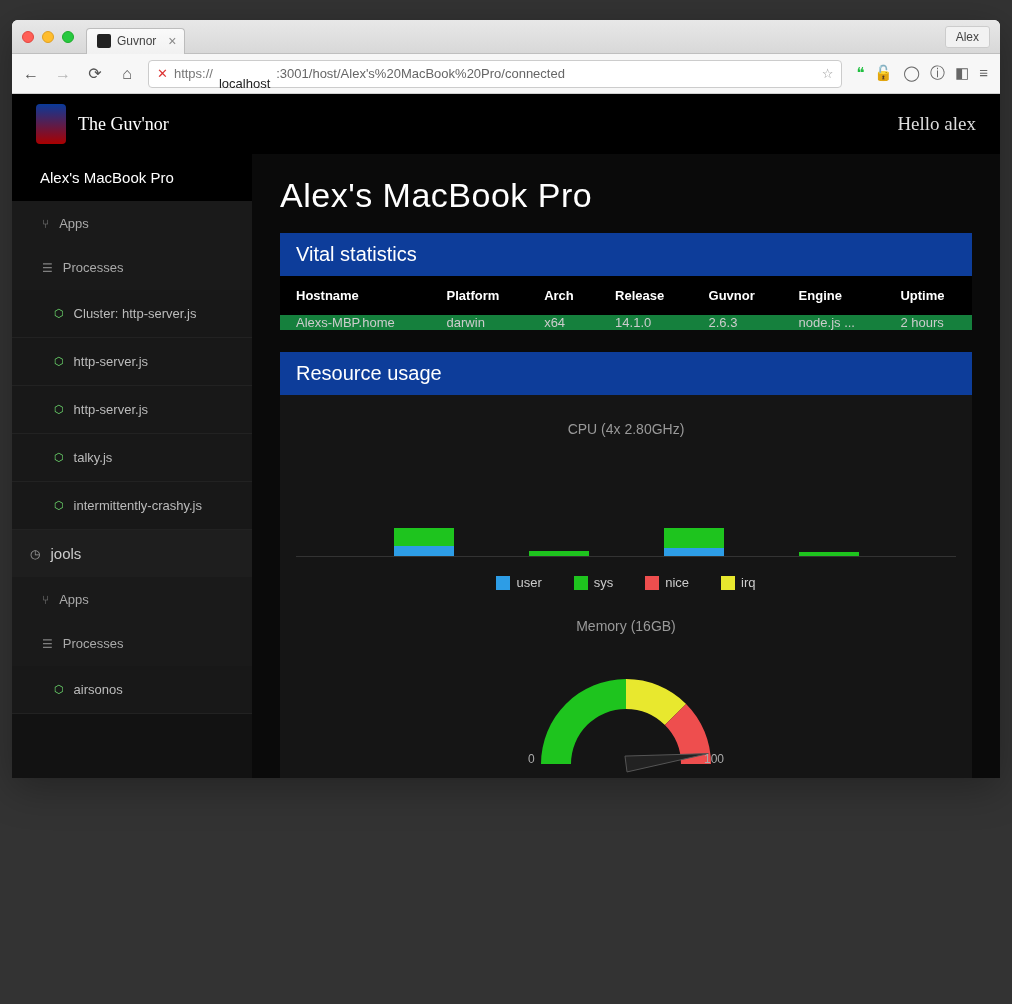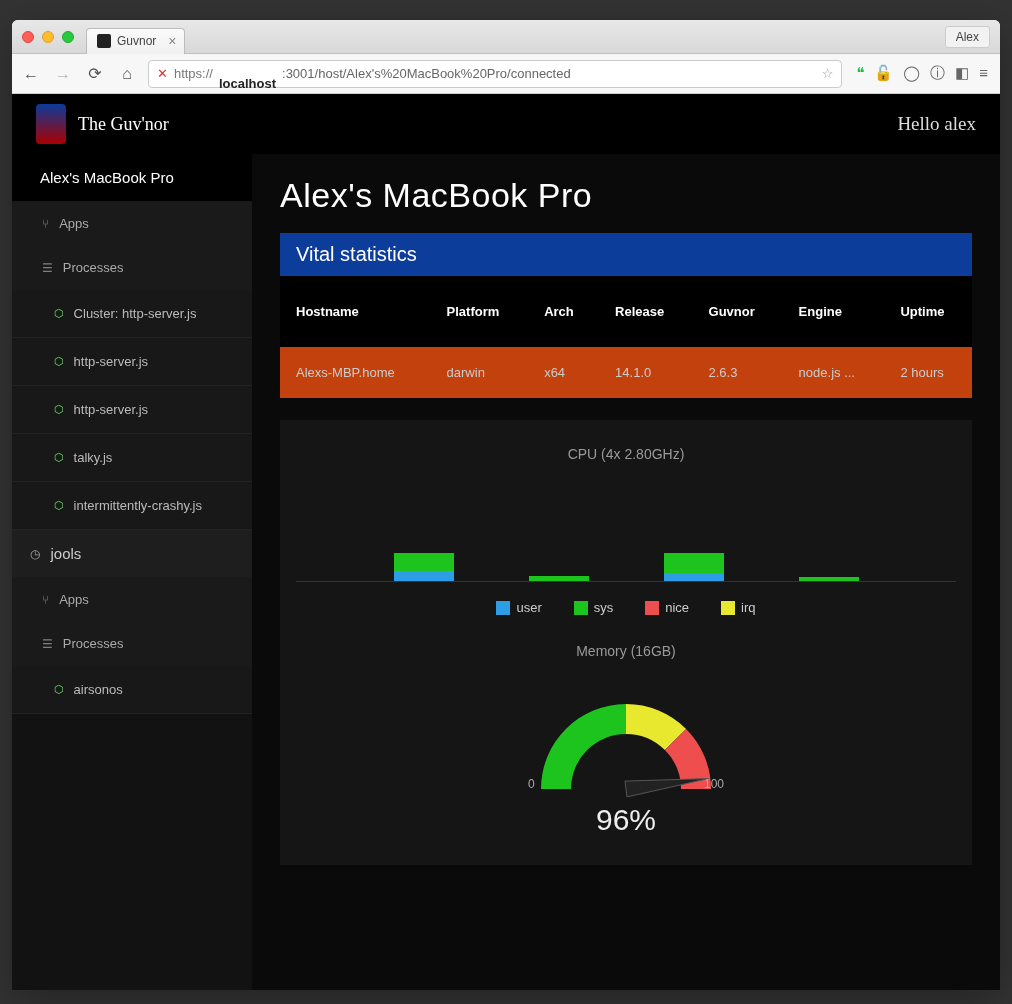--- a/index.html
+++ b/index.html
@@ -1,36 +1,36 @@
 <!DOCTYPE html>
 <html><head>
 <meta charset="utf-8">
 <style>
   * { box-sizing: border-box; margin: 0; padding: 0; }
   body { font-family: -apple-system, "Helvetica Neue", Arial, sans-serif; background: #333; width: 1012px; height: 1004px; overflow: hidden; }
 
   
-  .browser-window { background: #fff; border-radius: 6px 6px 0 0; box-shadow: 0 10px 40px rgba(0,0,0,0.3); margin: 20px 12px 0 12px; height: 970px; display: flex; flex-direction: column; overflow: hidden;}
+  .browser-window { background: #fff; border-radius: 6px 6px 0 0; box-shadow: 0 10px 40px rgba(0,0,0,0.3); margin: 20px 12px 0 12px; height: 758px; display: flex; flex-direction: column; overflow: hidden;}
   .titlebar { height: 34px; background: linear-gradient(#e8e8e8,#d8d8d8); display: flex; align-items: center; padding: 0 10px; border-bottom: 1px solid #bfbfbf;}
   .traffic { display: flex; gap: 8px; margin-right: 12px;}
   .dot { width: 12px; height: 12px; border-radius: 50%; }
   .dot.red { background: #ff5f57; border:1px solid #e14640;}
   .dot.yellow { background: #ffbd2e; border:1px solid #dfa023;}
   .dot.green { background: #28c940; border:1px solid #1dad2b;}
   .tab { background: linear-gradient(#fafafa,#f1f1f1); height: 26px; padding: 0 28px 0 10px; border: 1px solid #bcbcbc; border-bottom: none; border-radius: 4px 4px 0 0; display:flex; align-items:center; font-size:12px; color:#444; margin-top:8px; position:relative;}
   .tab .favicon { width:14px; height:14px; background:#222; border-radius:2px; margin-right:6px; }
   .tab .close { position:absolute; right:8px; font-size:14px; color:#888; }
   .user-badge { margin-left:auto; background:#f2f2f2; border:1px solid #ccc; border-radius:3px; padding:3px 10px; font-size:12px; color:#444;}
 
   .toolbar { height: 40px; background: #f7f7f7; border-bottom:1px solid #d0d0d0; display:flex; align-items:center; padding:0 8px; gap:10px;}
   .tb-btn { width:22px; height:22px; display:flex; align-items:center; justify-content:center; color:#555; font-size:16px; cursor:default;}
   .urlbar { flex:1; height:28px; border:1px solid #ccc; border-radius:4px; background:#fff; display:flex; align-items:center; padding:0 8px; font-size:13px; color:#333; gap:6px;}
   .urlbar .warn { color:#d33; font-size:13px;}
   .urlbar .proto { color:#777;}
-  .urlbar .host { color:#222; font-weight:700;margin-top:19px;}
+  .urlbar .host { color:#222; font-weight:400;margin-top:19px;}
   .urlbar .rest { color:#666;}
   .urlbar .star { margin-left:auto; color:#999;}
   .ext-icons { display:flex; gap:10px; padding:0 4px; color:#666;}
   .ext-icons span { font-size:15px;}
 
   
   .app { flex:1; background:#0a0a0a; color:#ddd; display:flex; flex-direction:column; overflow:hidden;}
   .app-header { height:60px; background:#000; display:flex; align-items:center; padding:0 24px;font-family:Liberation Serif, serif; }
   .brand { display:flex; align-items:center; gap:12px;}
   .brand-logo { width:30px; height:40px; background:linear-gradient(#0a3a9a,#a00); border-radius:4px; position:relative;}
@@ -48,22 +48,22 @@
   .sb-item.deep span.txt { color:#bbb;}
   .sb-item .icon { font-size:12px; opacity:0.7;}
   .hex { display:inline-block; font-size:11px;}
 
   .main { flex:1; padding:22px 28px; overflow:auto;}
   .page-title { font-size:34px; font-weight:300; color:#fff; margin-bottom:18px; letter-spacing:0.5px;}
   .panel { margin-bottom:22px;}
   .panel-head { background:#0d3d9a; color:#fff; font-size:20px; font-weight:500; padding:10px 16px;}
   .panel-body { background:#151515;}
   table.vital { width:100%; border-collapse:collapse; font-size:13px;}
-  table.vital th { text-align:left; padding:28px 16px; color:#fff; font-weight:600; background:#000;}
-  table.vital td { padding:18px 16px; color:#ccc; background:#c2410c;}
+  table.vital th { text-align:left; padding:12px 16px; color:#fff; font-weight:600; background:#000;}
+  table.vital td { padding:0 16px; color:#ccc; background:#15803d;}
 
   .resource { background:#151515; padding:20px 16px 28px 16px;}
   .chart-title { text-align:center; color:#999; font-size:14px; margin:6px 0 10px 0;}
   .cpu-chart { height:110px; display:flex; align-items:flex-end; justify-content:space-around; border-bottom:1px solid #333; padding:0 60px;}
   .core { width:60px; display:flex; flex-direction:column-reverse;}
   .seg { width:100%;}
   .legend { display:flex; gap:32px; justify-content:center; margin-top:18px; font-size:13px;}
   .legend-item { display:flex; align-items:center; gap:6px; color:#ccc;}
   .swatch { width:14px; height:14px;}
   .c-user{background:#2d9de6;} .c-sys{background:#1ec41e;} .c-nice{background:#ee4e4e;} .c-irq{background:#e8e82e;}
@@ -210,20 +210,21 @@
                     <td>2.6.3</td>
                     <td>node.js ...</td>
                     <td>2 hours</td>
                   </tr>
                 </tbody>
             </table>
           </div>
         </div>
 
         <div class="panel">
+          <div class="panel-head">Resource usage</div>
           <div class="resource">
             <div class="chart-title">CPU (4x 2.80GHz)</div>
             <div class="cpu-chart" id="cpuChart">
                 <div class="core">
                   <div class="seg" style="height: 10px; background: rgb(45, 157, 230);"></div>
                   <div class="seg" style="height: 18px; background: rgb(30, 196, 30);"></div>
                 </div>
                 <div class="core">
                   <div class="seg" style="height: 5px; background: rgb(30, 196, 30);"></div>
                 </div>

